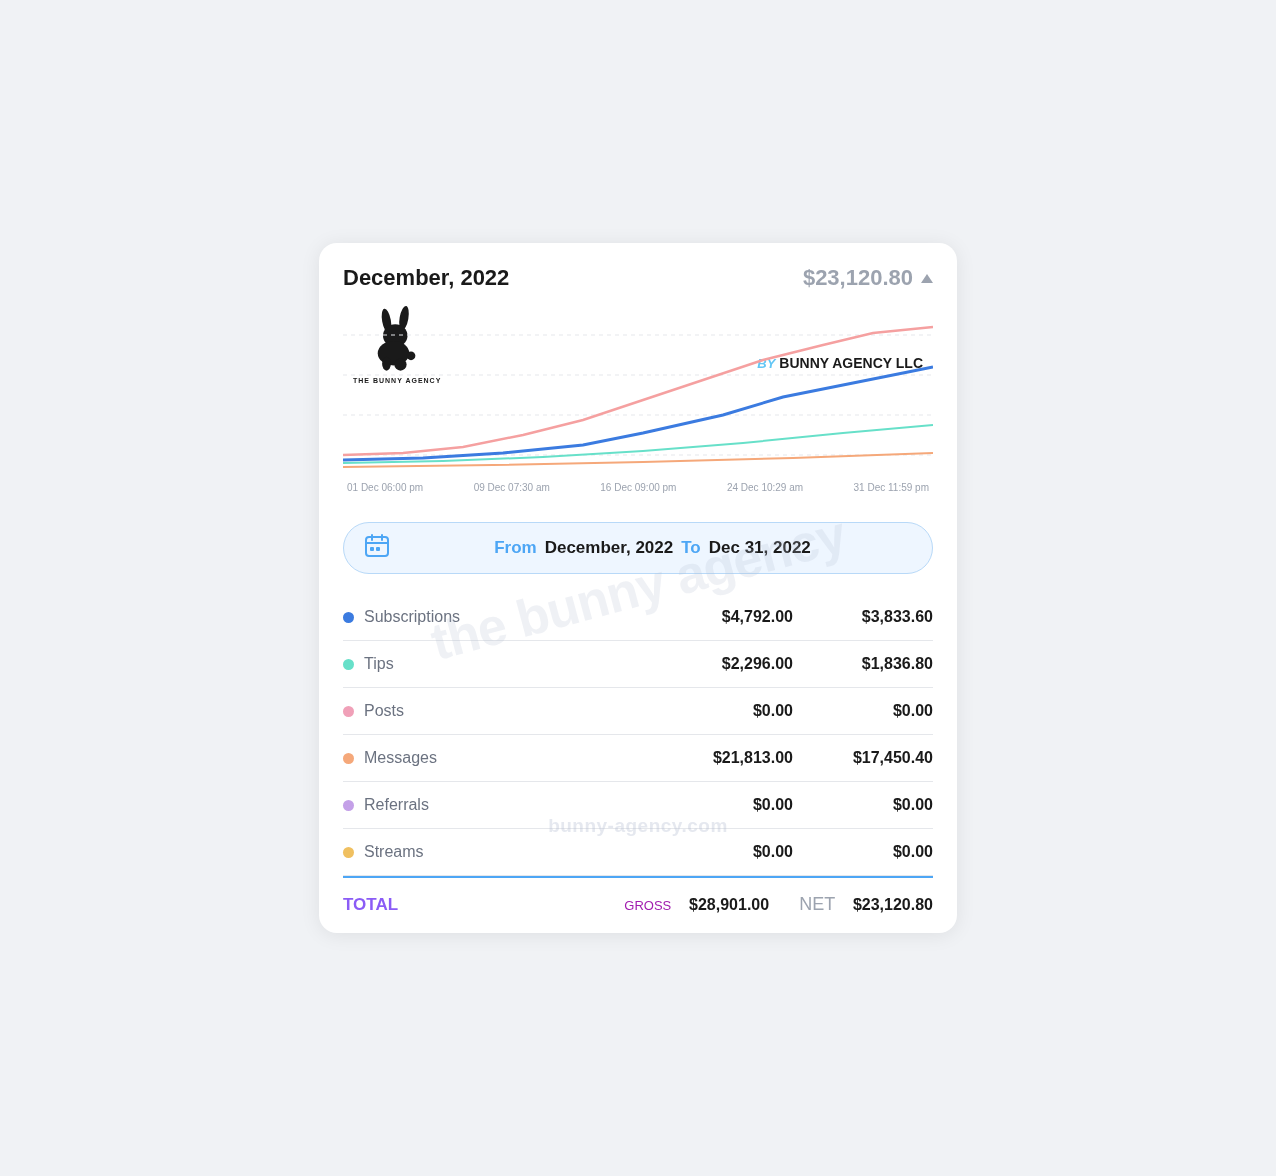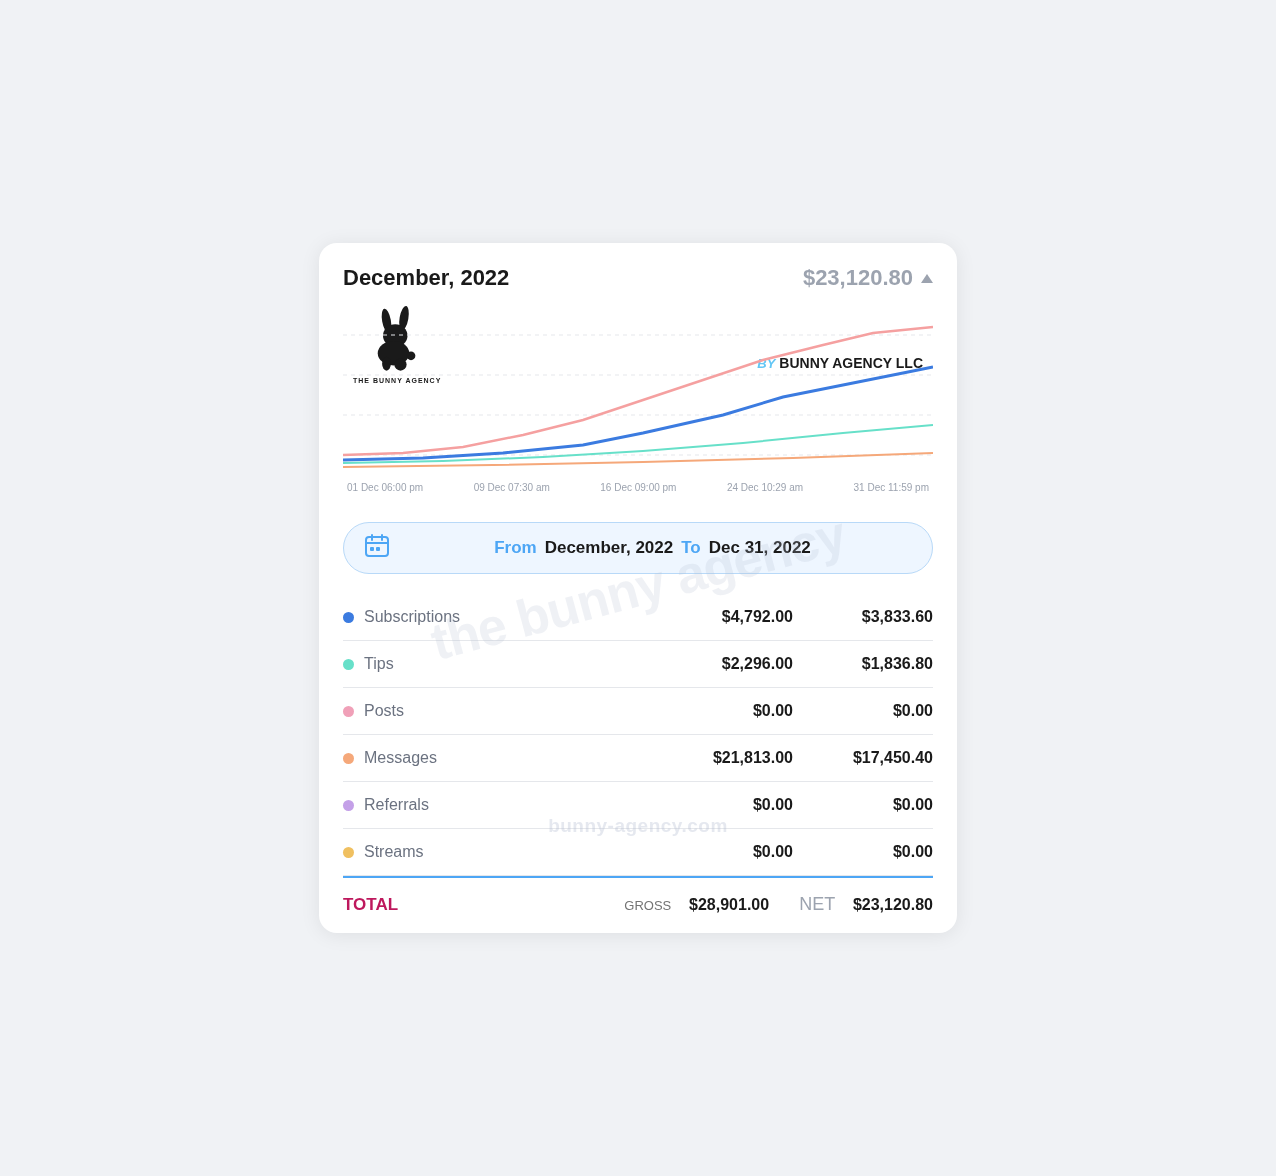--- a/index.html
+++ b/index.html
@@ -162,33 +162,33 @@
       flex-shrink: 0;
       margin-right: 10px;
     }
     .stat-label {
       font-size: 16px;
       color: #6b7280;
       min-width: 120px;
     }
     .stat-label.bold {
       font-weight: 800;
-      color: #be185d;
+      color: #8b5cf6;
       font-size: 17px;
     }
     .stat-gross {
       flex: 1;
       text-align: right;
       font-size: 16px;
       font-weight: 600;
       color: #1a1a1a;
       padding-right: 30px;
     }
     .stat-gross .gross-label {
-      color: #737373;
+      color: #a21caf;
       font-size: 13px;
       font-weight: 500;
     }
     .stat-net {
       min-width: 110px;
       text-align: right;
       font-size: 16px;
       font-weight: 700;
       color: #1a1a1a;
     }

